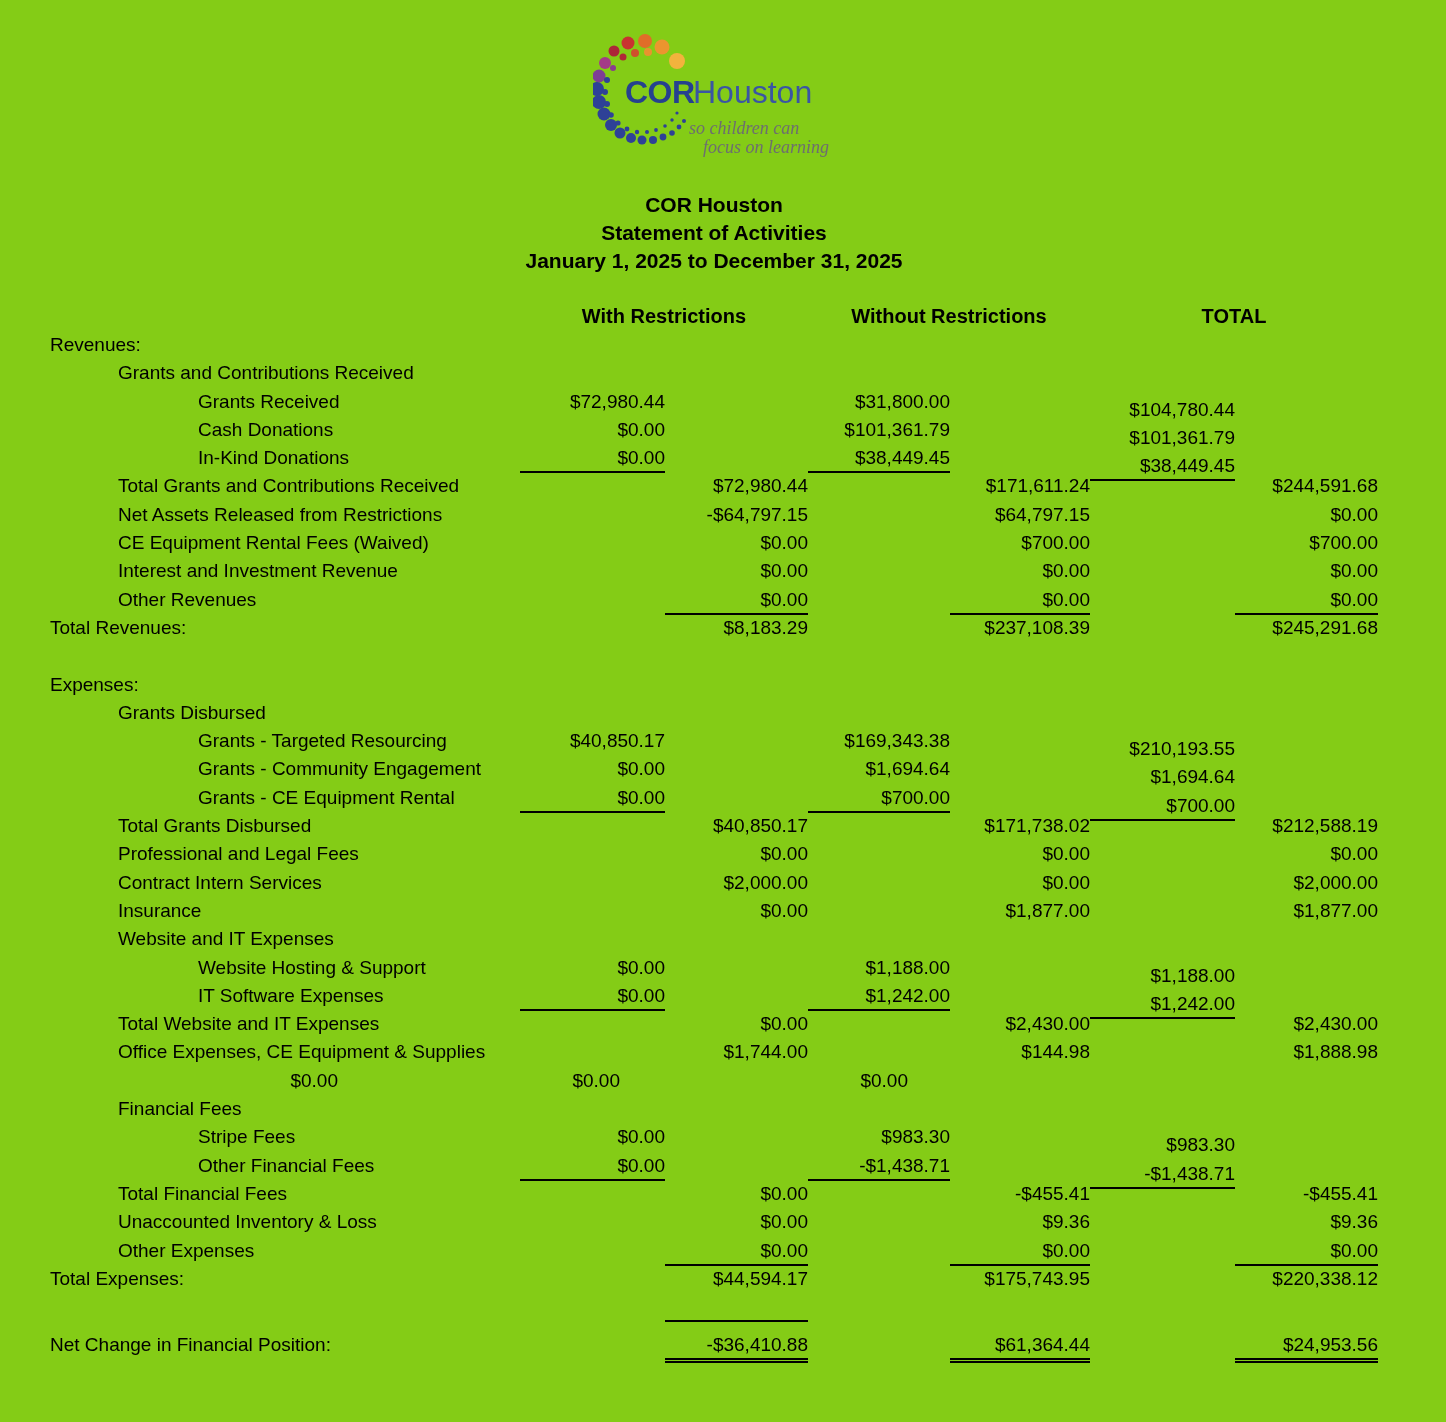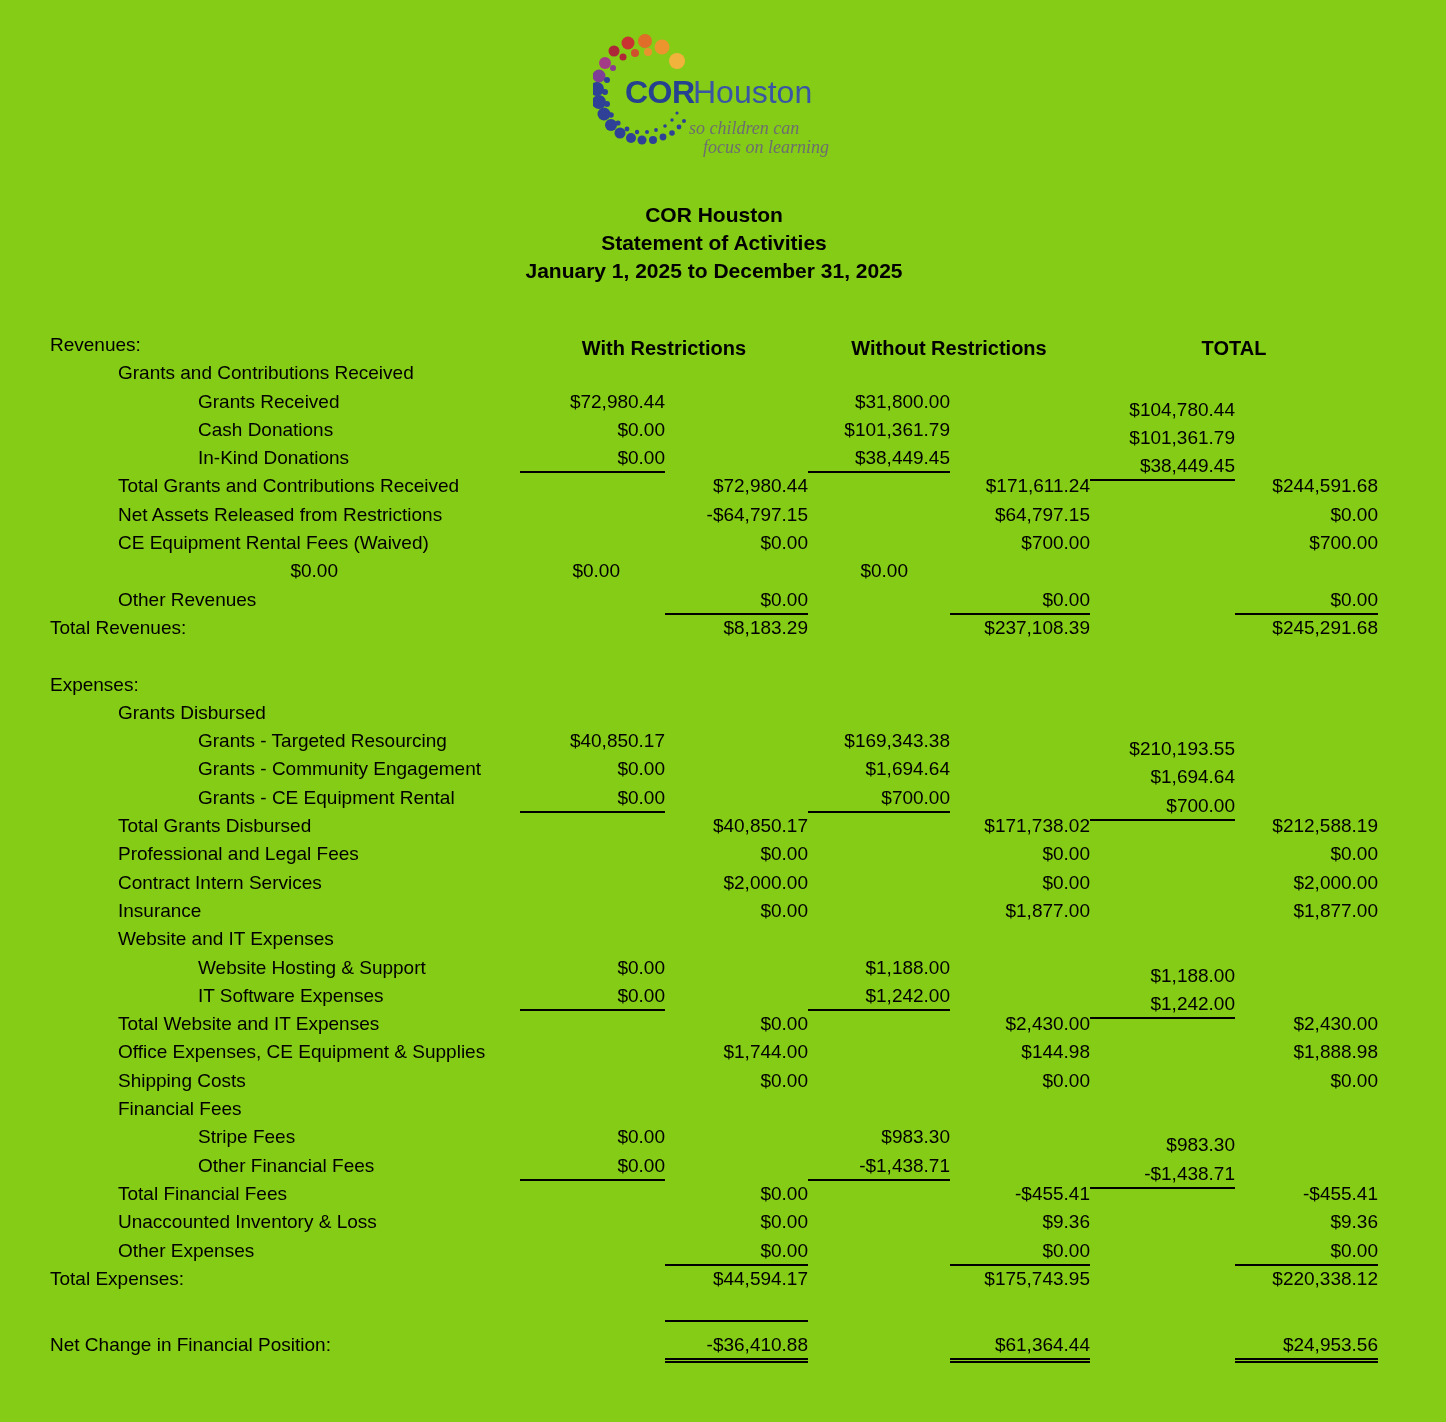--- a/index.html
+++ b/index.html
@@ -7,28 +7,28 @@
     width:1446px; height:1422px; position:relative;
     font-family:"Liberation Sans", sans-serif; color:#000;
   }
   .page { position:absolute; inset:0; background:#84cc16; overflow:hidden; }
 
   
   .logo { position:absolute; left:593px; top:28px; width:250px; height:140px; }
 
   
   .titleblock {
-    position:absolute; top:201px; left:0; width:1428px;
+    position:absolute; top:191px; left:0; width:1428px;
     text-align:center; font-weight:bold; font-size:21px; line-height:28px;
   }
 
   
   .colheaders { position:absolute; top:303px; left:50px; width:1328px; display:flex; line-height:26px; }
   .colheaders .sp { width:470px; }
-  .colheaders .ch { font-weight:bold; font-size:20px; text-align:center;margin-top:32px; }
+  .colheaders .ch { font-weight:bold; font-size:20px; text-align:center; }
   .ch.w1 { width:288px; }
   .ch.w2 { width:282px; }
   .ch.w3 { width:288px; }
 
   
   .table { position:absolute; top:332px; left:50px; width:1328px; font-size:19px; }
   .row { display:flex; height:28.3px; line-height:26px; white-space:nowrap; }
   .row.bold { font-weight:normal; }
   .row.tall { height:38px; }
   .lbl { width:470px; }
@@ -171,20 +171,21 @@
       <div class="row">
         <div class="lbl ind1">CE Equipment Rental Fees (Waived)</div>
         <div class="num c1"></div>
         <div class="num c2">$0.00</div>
         <div class="num c3"></div>
         <div class="num c4">$700.00</div>
         <div class="num c5"></div>
         <div class="num c6">$700.00</div>
       </div>
       <div class="row">
+        <div class="lbl ind1">Interest and Investment Revenue</div>
         <div class="num c1"></div>
         <div class="num c2">$0.00</div>
         <div class="num c3"></div>
         <div class="num c4">$0.00</div>
         <div class="num c5"></div>
         <div class="num c6">$0.00</div>
       </div>
       <div class="row">
         <div class="lbl ind1">Other Revenues</div>
         <div class="num c1"></div>
@@ -332,21 +333,20 @@
       <div class="row">
         <div class="lbl ind1">Office Expenses, CE Equipment &amp; Supplies</div>
         <div class="num c1"></div>
         <div class="num c2">$1,744.00</div>
         <div class="num c3"></div>
         <div class="num c4">$144.98</div>
         <div class="num c5"></div>
         <div class="num c6">$1,888.98</div>
       </div>
       <div class="row">
-        <div class="lbl ind1">Shipping Costs</div>
         <div class="num c1"></div>
         <div class="num c2">$0.00</div>
         <div class="num c3"></div>
         <div class="num c4">$0.00</div>
         <div class="num c5"></div>
         <div class="num c6">$0.00</div>
       </div>
       <div class="row">
         <div class="lbl ind1">Financial Fees</div>
         <div class="num c1"></div>

